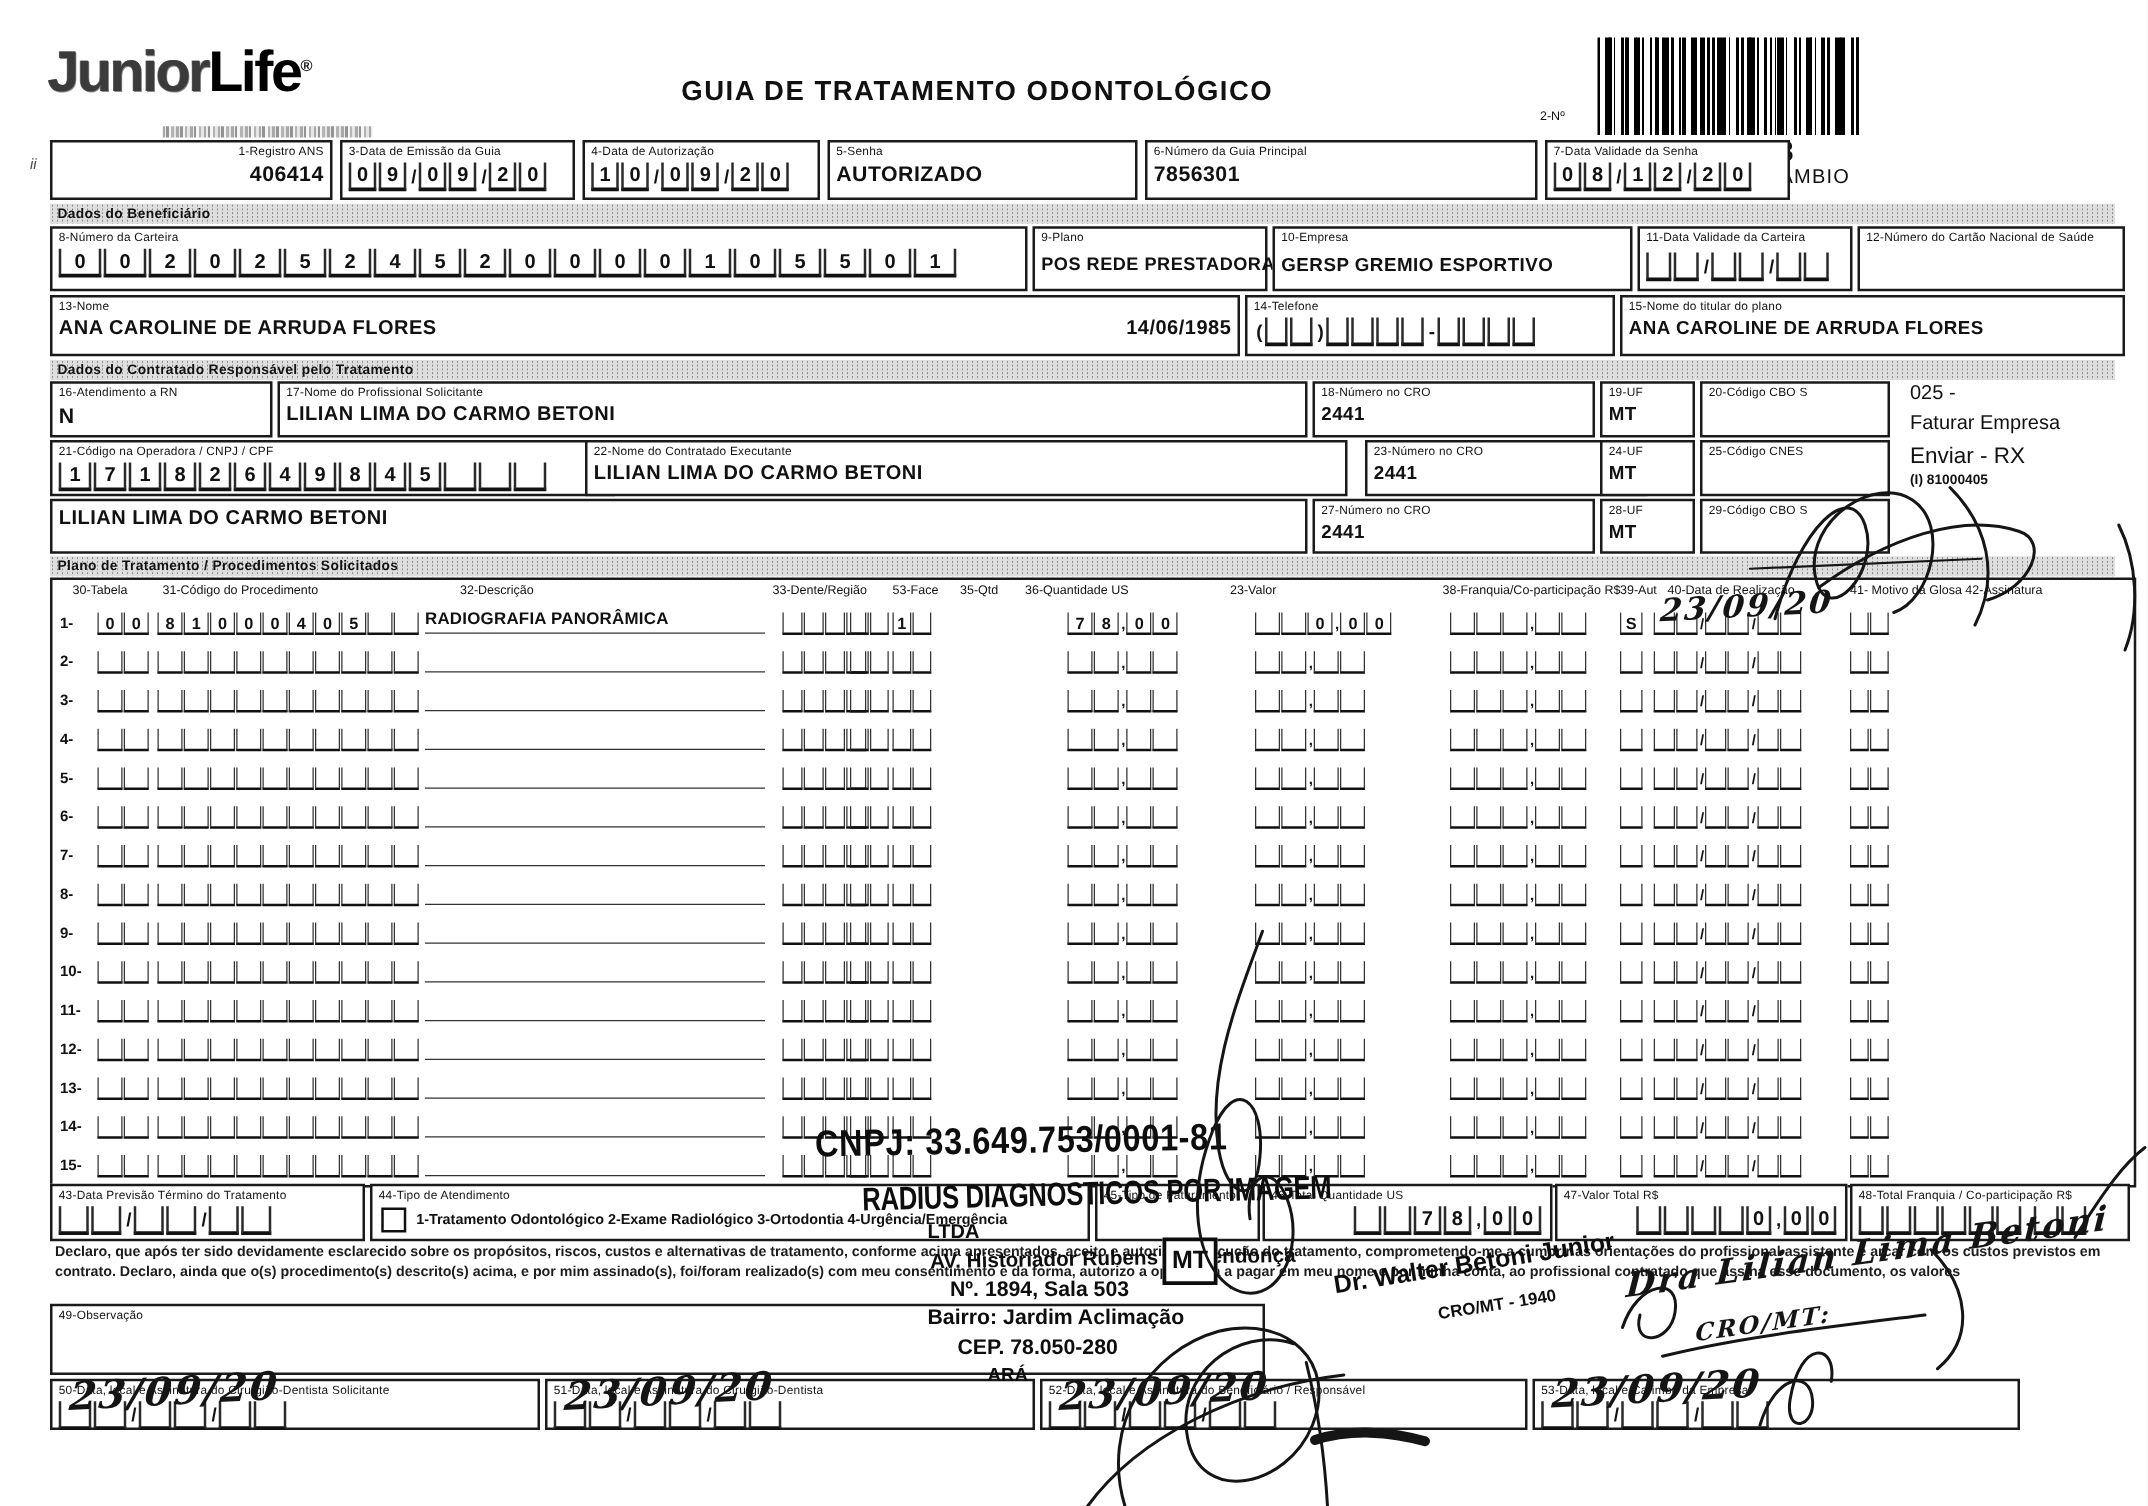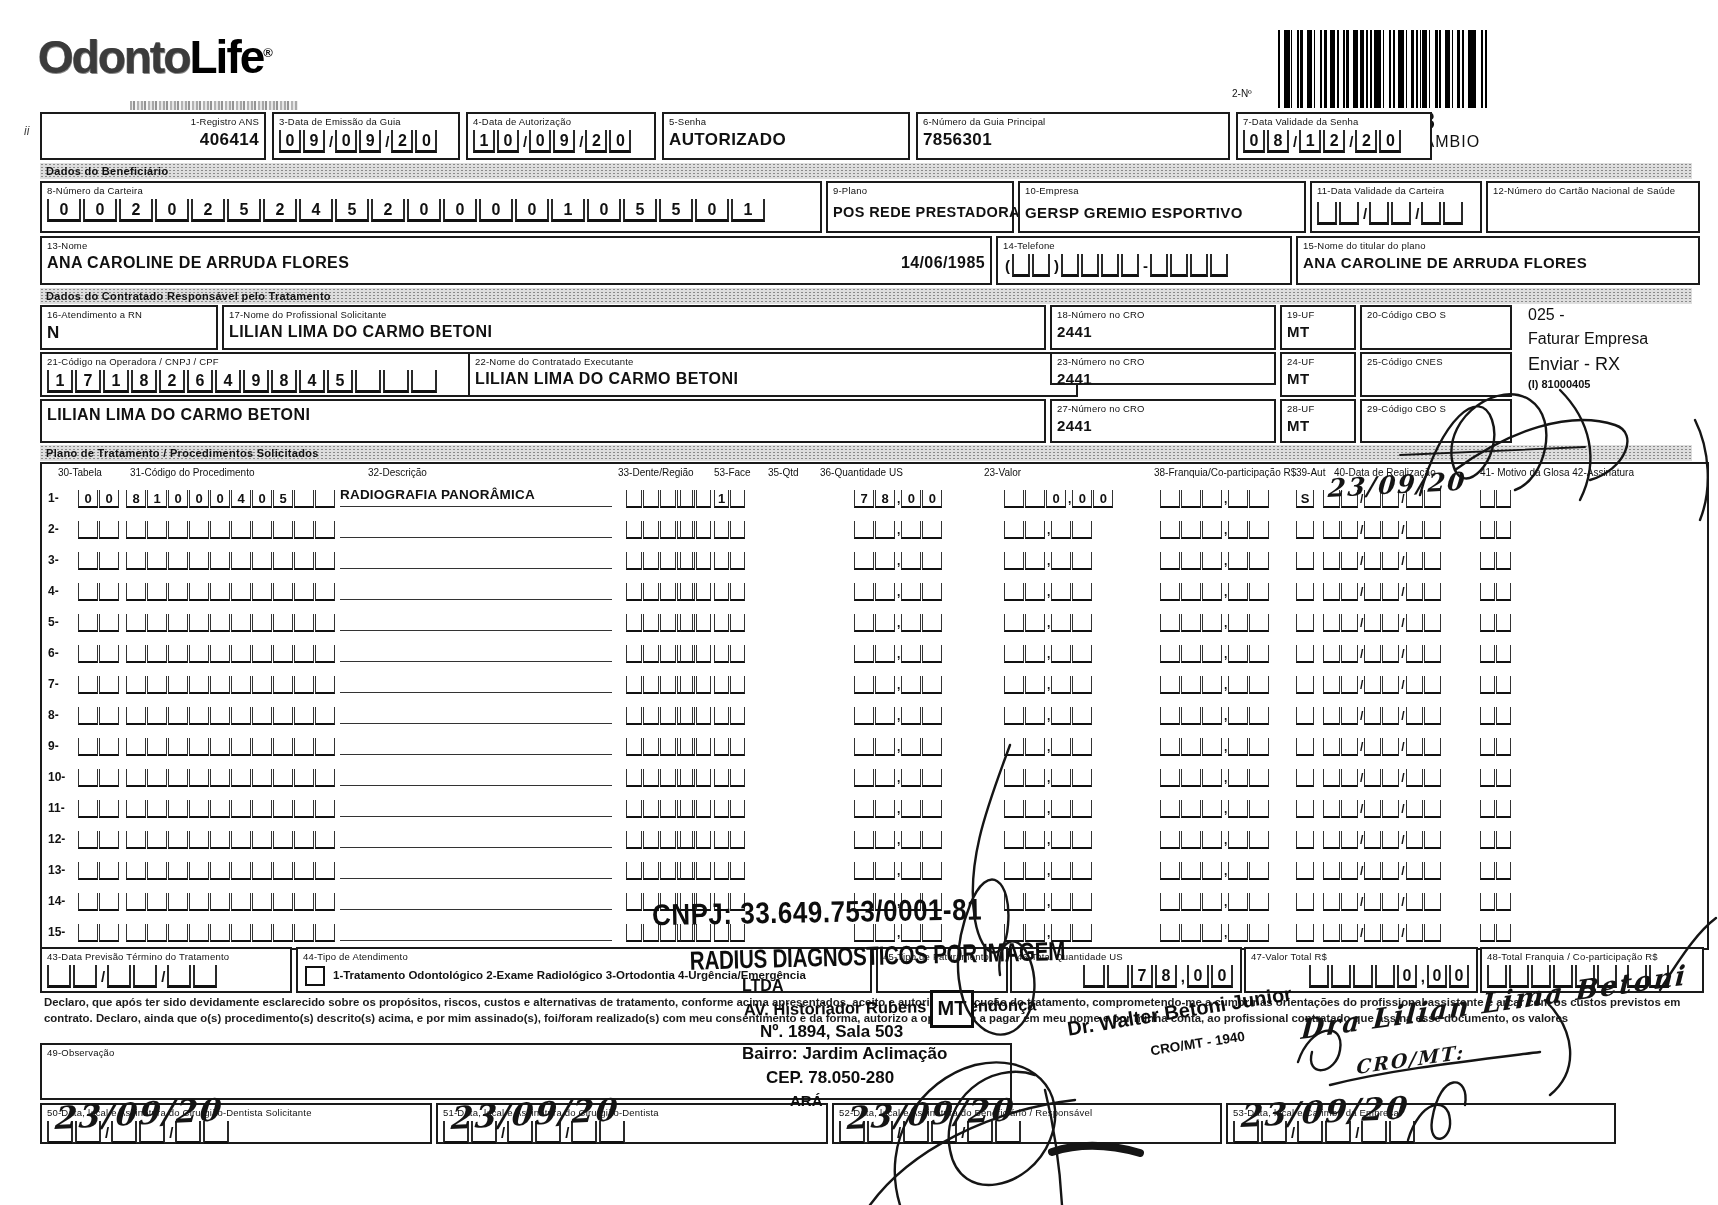--- a/index.html
+++ b/index.html
@@ -43,22 +43,23 @@
   .tagline{position:absolute;left:130px;top:101px;width:168px;height:9px;opacity:.75;filter:blur(.4px);
     background:repeating-linear-gradient(90deg,#8c8c8c 0 2px,#e6e6e6 2px 3px,#6f6f6f 3px 5px,#f2f2f2 5px 7px,#9a9a9a 7px 9px,#ddd 9px 11px);}
   .title{position:absolute;left:545px;top:60px;font-size:22px;font-weight:bold;letter-spacing:1.2px;}
   svg.scribbles{position:absolute;left:0;top:0;pointer-events:none;}
 </style>
 </head>
 <body>
 
 <div class="page">
 
-  <div class="logo"><span class="od">Odonto</span><span class="lf">Life</span><sup>®</sup></div>
+  <div class="logo"><span class="od">Junior</span><span class="lf">Life</span><sup>®</sup></div>
   <div class="tagline"></div>
+  <div class="title">GUIA DE TRATAMENTO ODONTOLÓGICO</div>
   <div class="note" style="left:1232px;top:88px;font-size:10px;">2-Nº</div>
   <div class="barcode"></div>
   <div class="note" style="left:1348px;top:108px;font-size:23px;font-weight:bold;letter-spacing:2px;">372168</div>
   <div class="note" style="left:1358px;top:133px;font-size:16px;letter-spacing:1px;">INTERCÂMBIO</div>
   <div class="note" style="left:24px;top:124px;font-size:12px;font-style:italic;color:#444;">ii</div>
 
   <div class="field" style="left:40px;top:112px;width:226px;height:48px;text-align:right;">
     <span class="flabel">1-Registro ANS</span>
     <div class="fval" style="font-size:17px;">406414</div>
   </div>
@@ -150,21 +151,21 @@
   </div>
 
   <div class="field" style="left:40px;top:352px;width:452px;height:45px;">
     <span class="flabel">21-Código na Operadora / CNPJ / CPF</span>
     <div class="fboxes"><span class="box" style="width: 26px;">1</span><span class="box" style="width: 26px;">7</span><span class="box" style="width: 26px;">1</span><span class="box" style="width: 26px;">8</span><span class="box" style="width: 26px;">2</span><span class="box" style="width: 26px;">6</span><span class="box" style="width: 26px;">4</span><span class="box" style="width: 26px;">9</span><span class="box" style="width: 26px;">8</span><span class="box" style="width: 26px;">4</span><span class="box" style="width: 26px;">5</span><span class="box" style="width: 26px;"></span><span class="box" style="width: 26px;"></span><span class="box" style="width: 26px;"></span></div>
   </div>
   <div class="field" style="left:468px;top:352px;width:610px;height:45px;">
     <span class="flabel">22-Nome do Contratado Executante</span>
     <div class="fval" style="font-size:16px;">LILIAN LIMA DO CARMO BETONI</div>
   </div>
-  <div class="field" style="left:1050px;top:352px;width:226px;height:33px;">
+  <div class="field" style="left:1092px;top:352px;width:226px;height:45px;">
     <span class="flabel">23-Número no CRO</span>
     <div class="fval">2441</div>
   </div>
   <div class="field" style="left:1280px;top:352px;width:76px;height:45px;">
     <span class="flabel">24-UF</span>
     <div class="fval">MT</div>
   </div>
   <div class="field" style="left:1360px;top:352px;width:152px;height:45px;">
     <span class="flabel">25-Código CNES</span>
     <div class="fval"></div>

